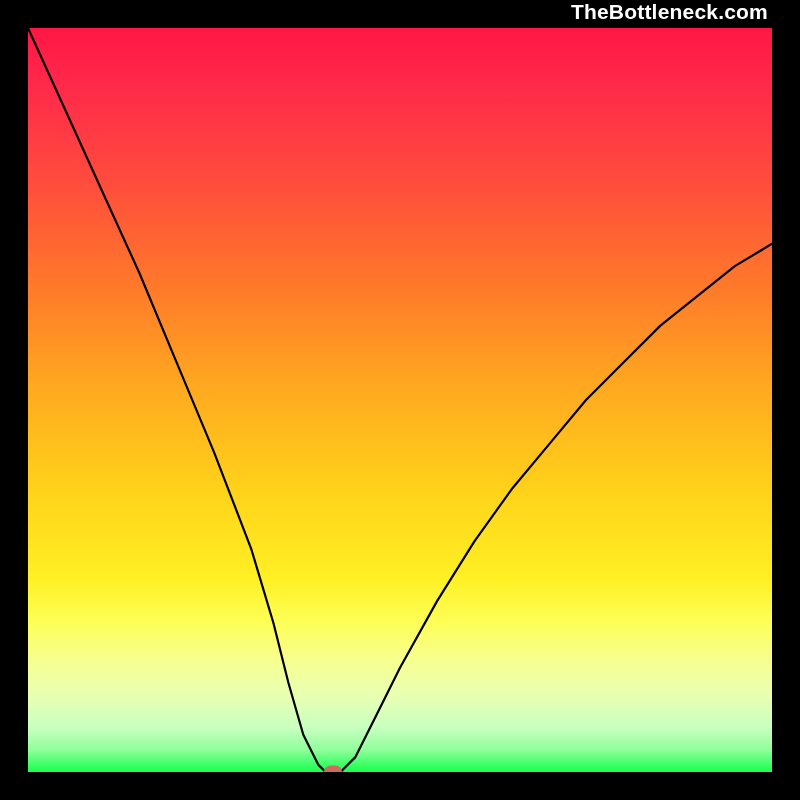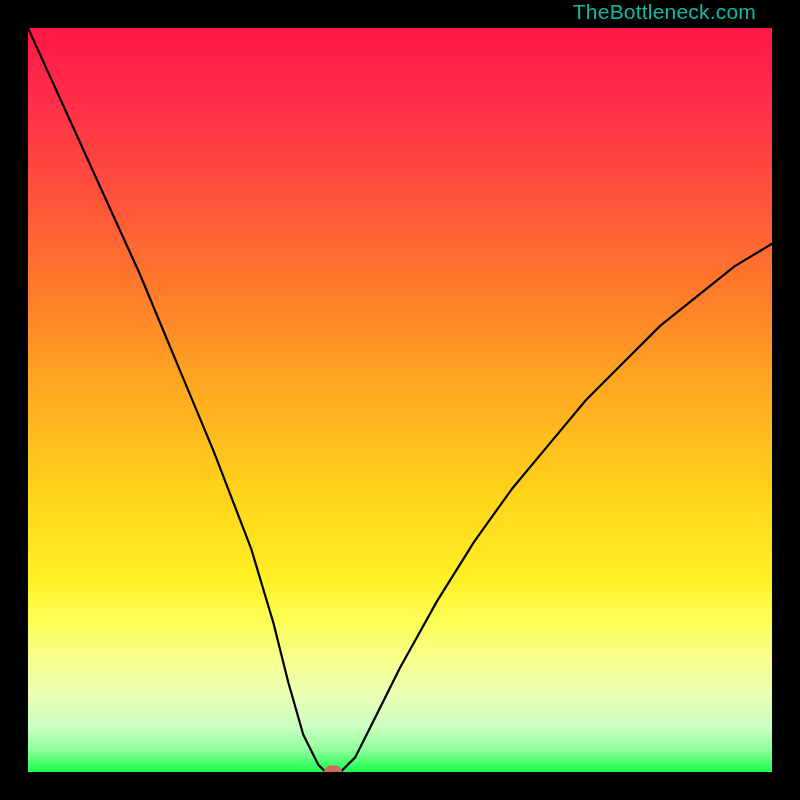--- a/index.html
+++ b/index.html
@@ -42,25 +42,25 @@
       #f7ff90 85%,
       #e8ffb4 90%,
       #c8ffc0 94%,
       #90ff9c 97%,
       #3dff66 99%,
       #1aff4d 100%);
   }
   .watermark {
     position: absolute;
     top: 0px;
-    right: 44px;
-    color: #14b8a6;
+    right: 32px;
+    color: #ffffff;
     font-size: 21px;
     letter-spacing: 0.2px;
-    font-weight: 400;
+    font-weight: 700;
   }
   svg.curve {
     position: absolute;
     inset: 0;
     width: 100%;
     height: 100%;
   }
   .marker {
     position: absolute;
     width: 18px;

